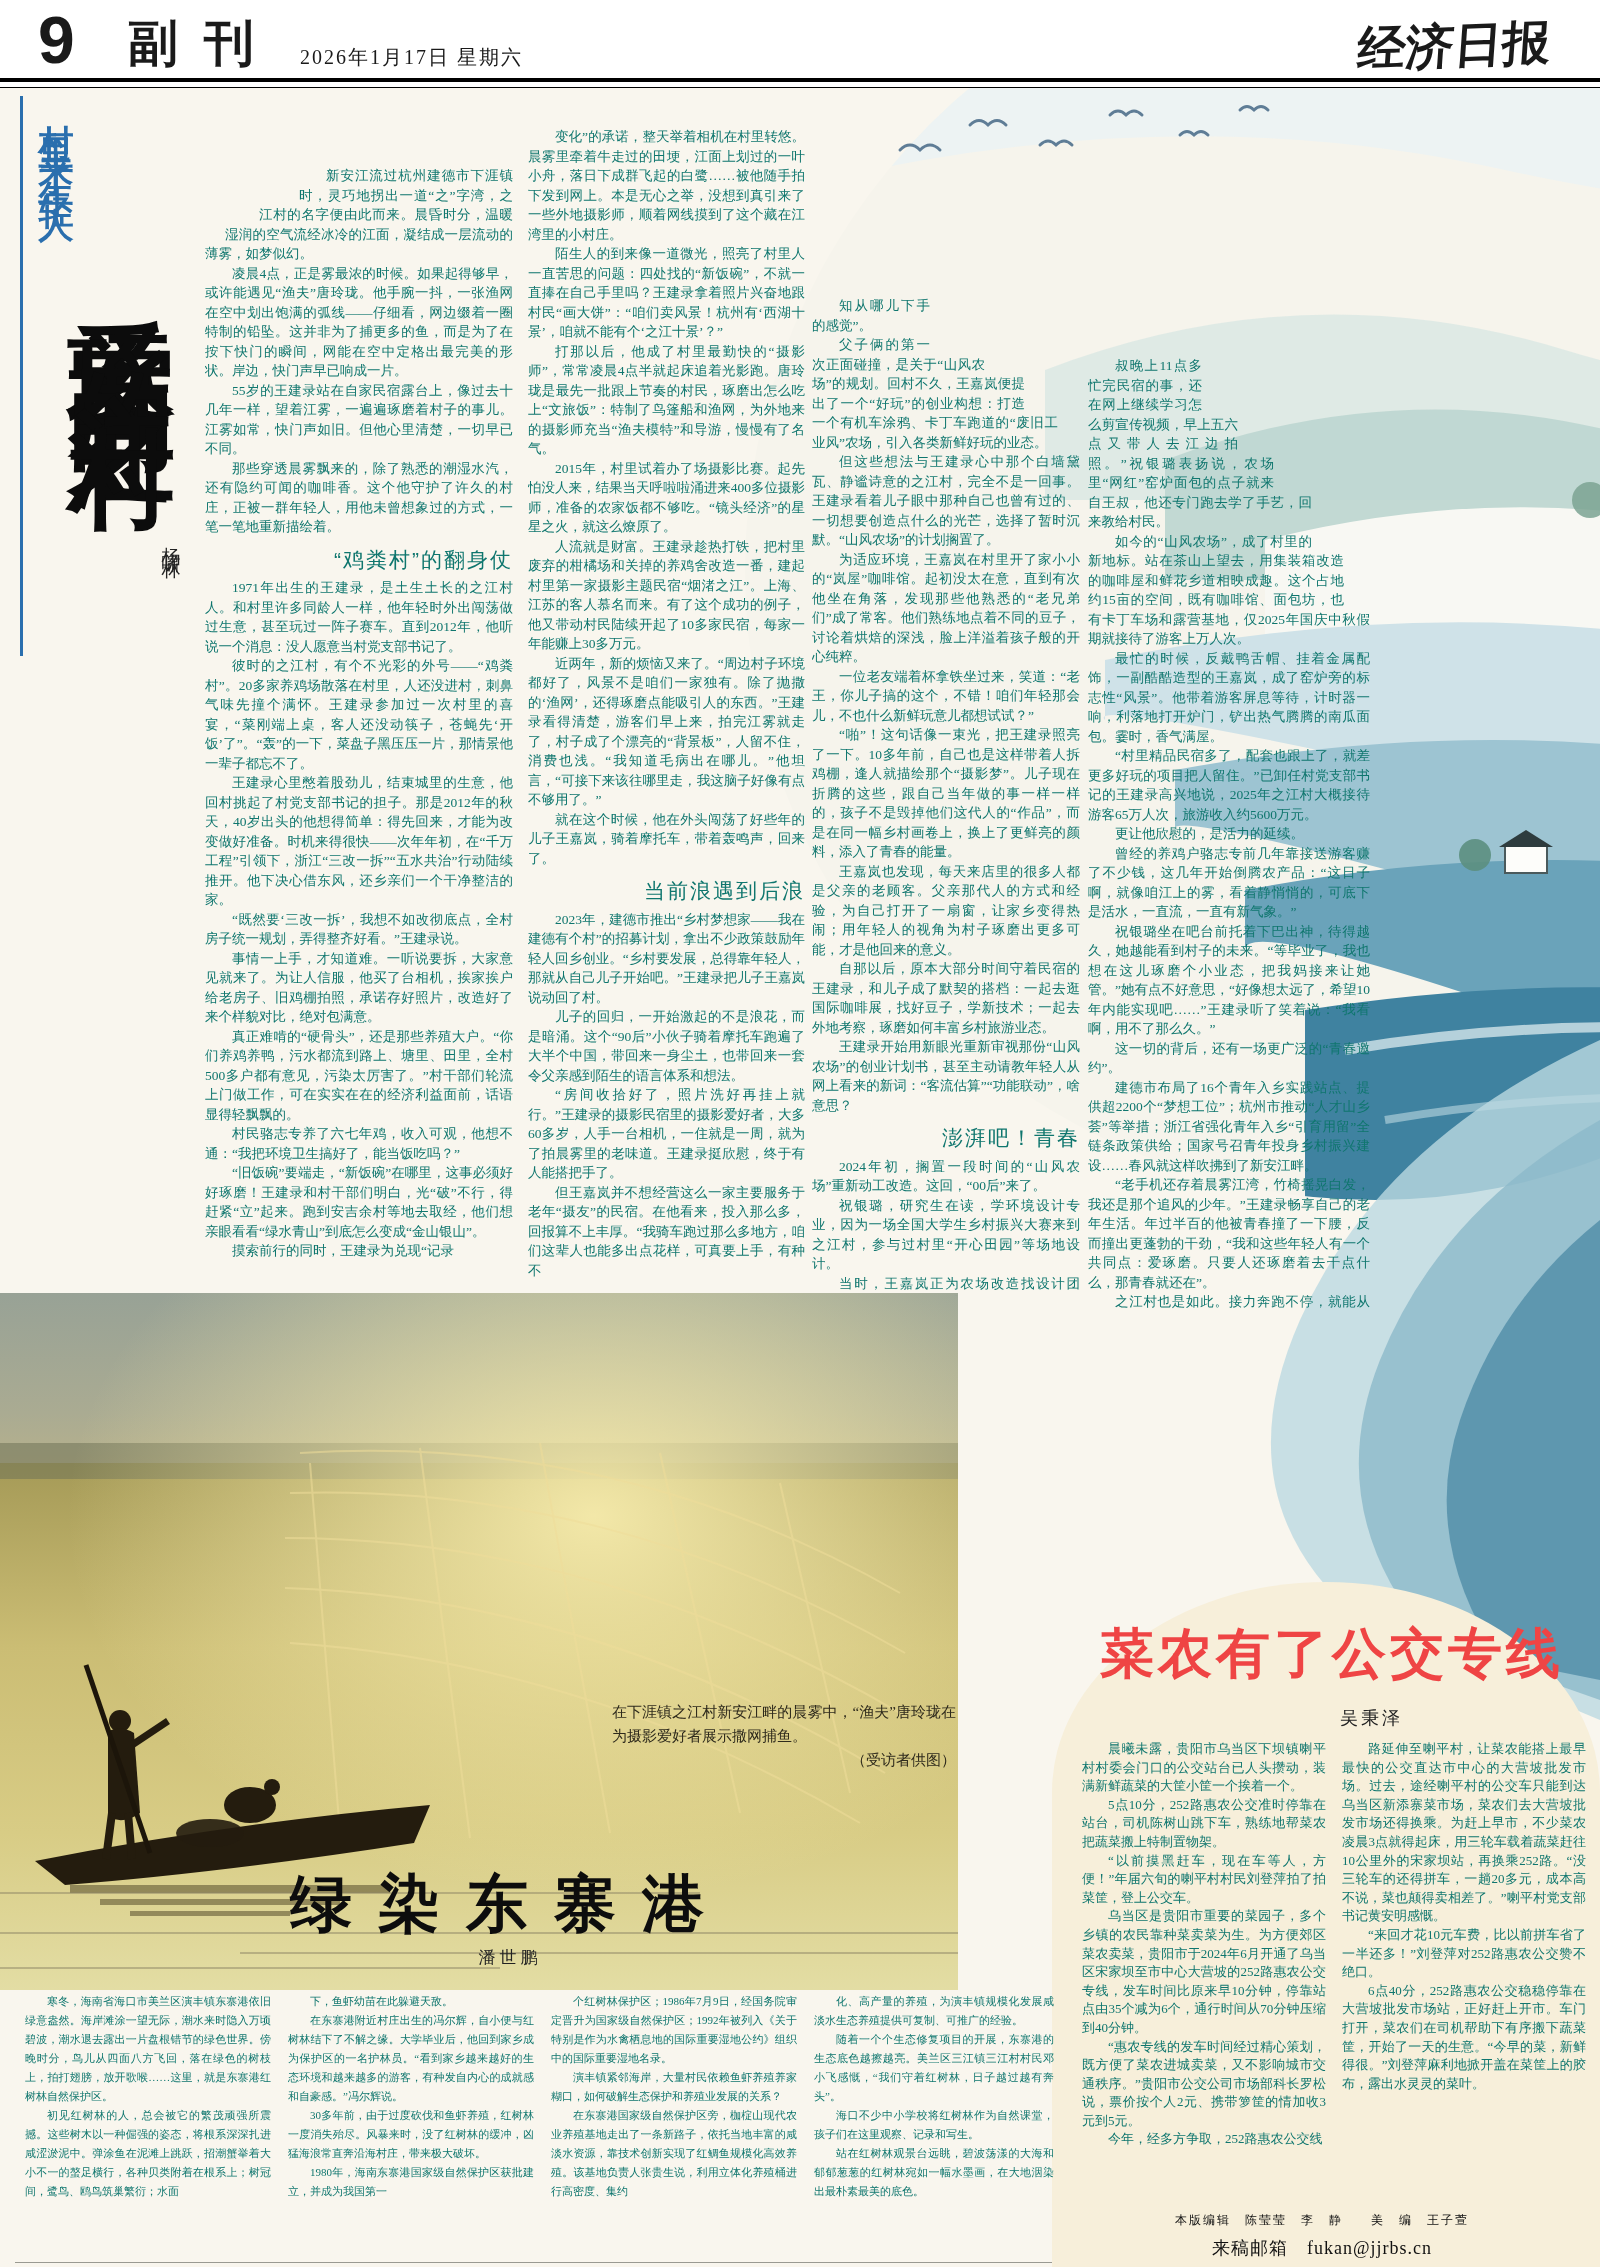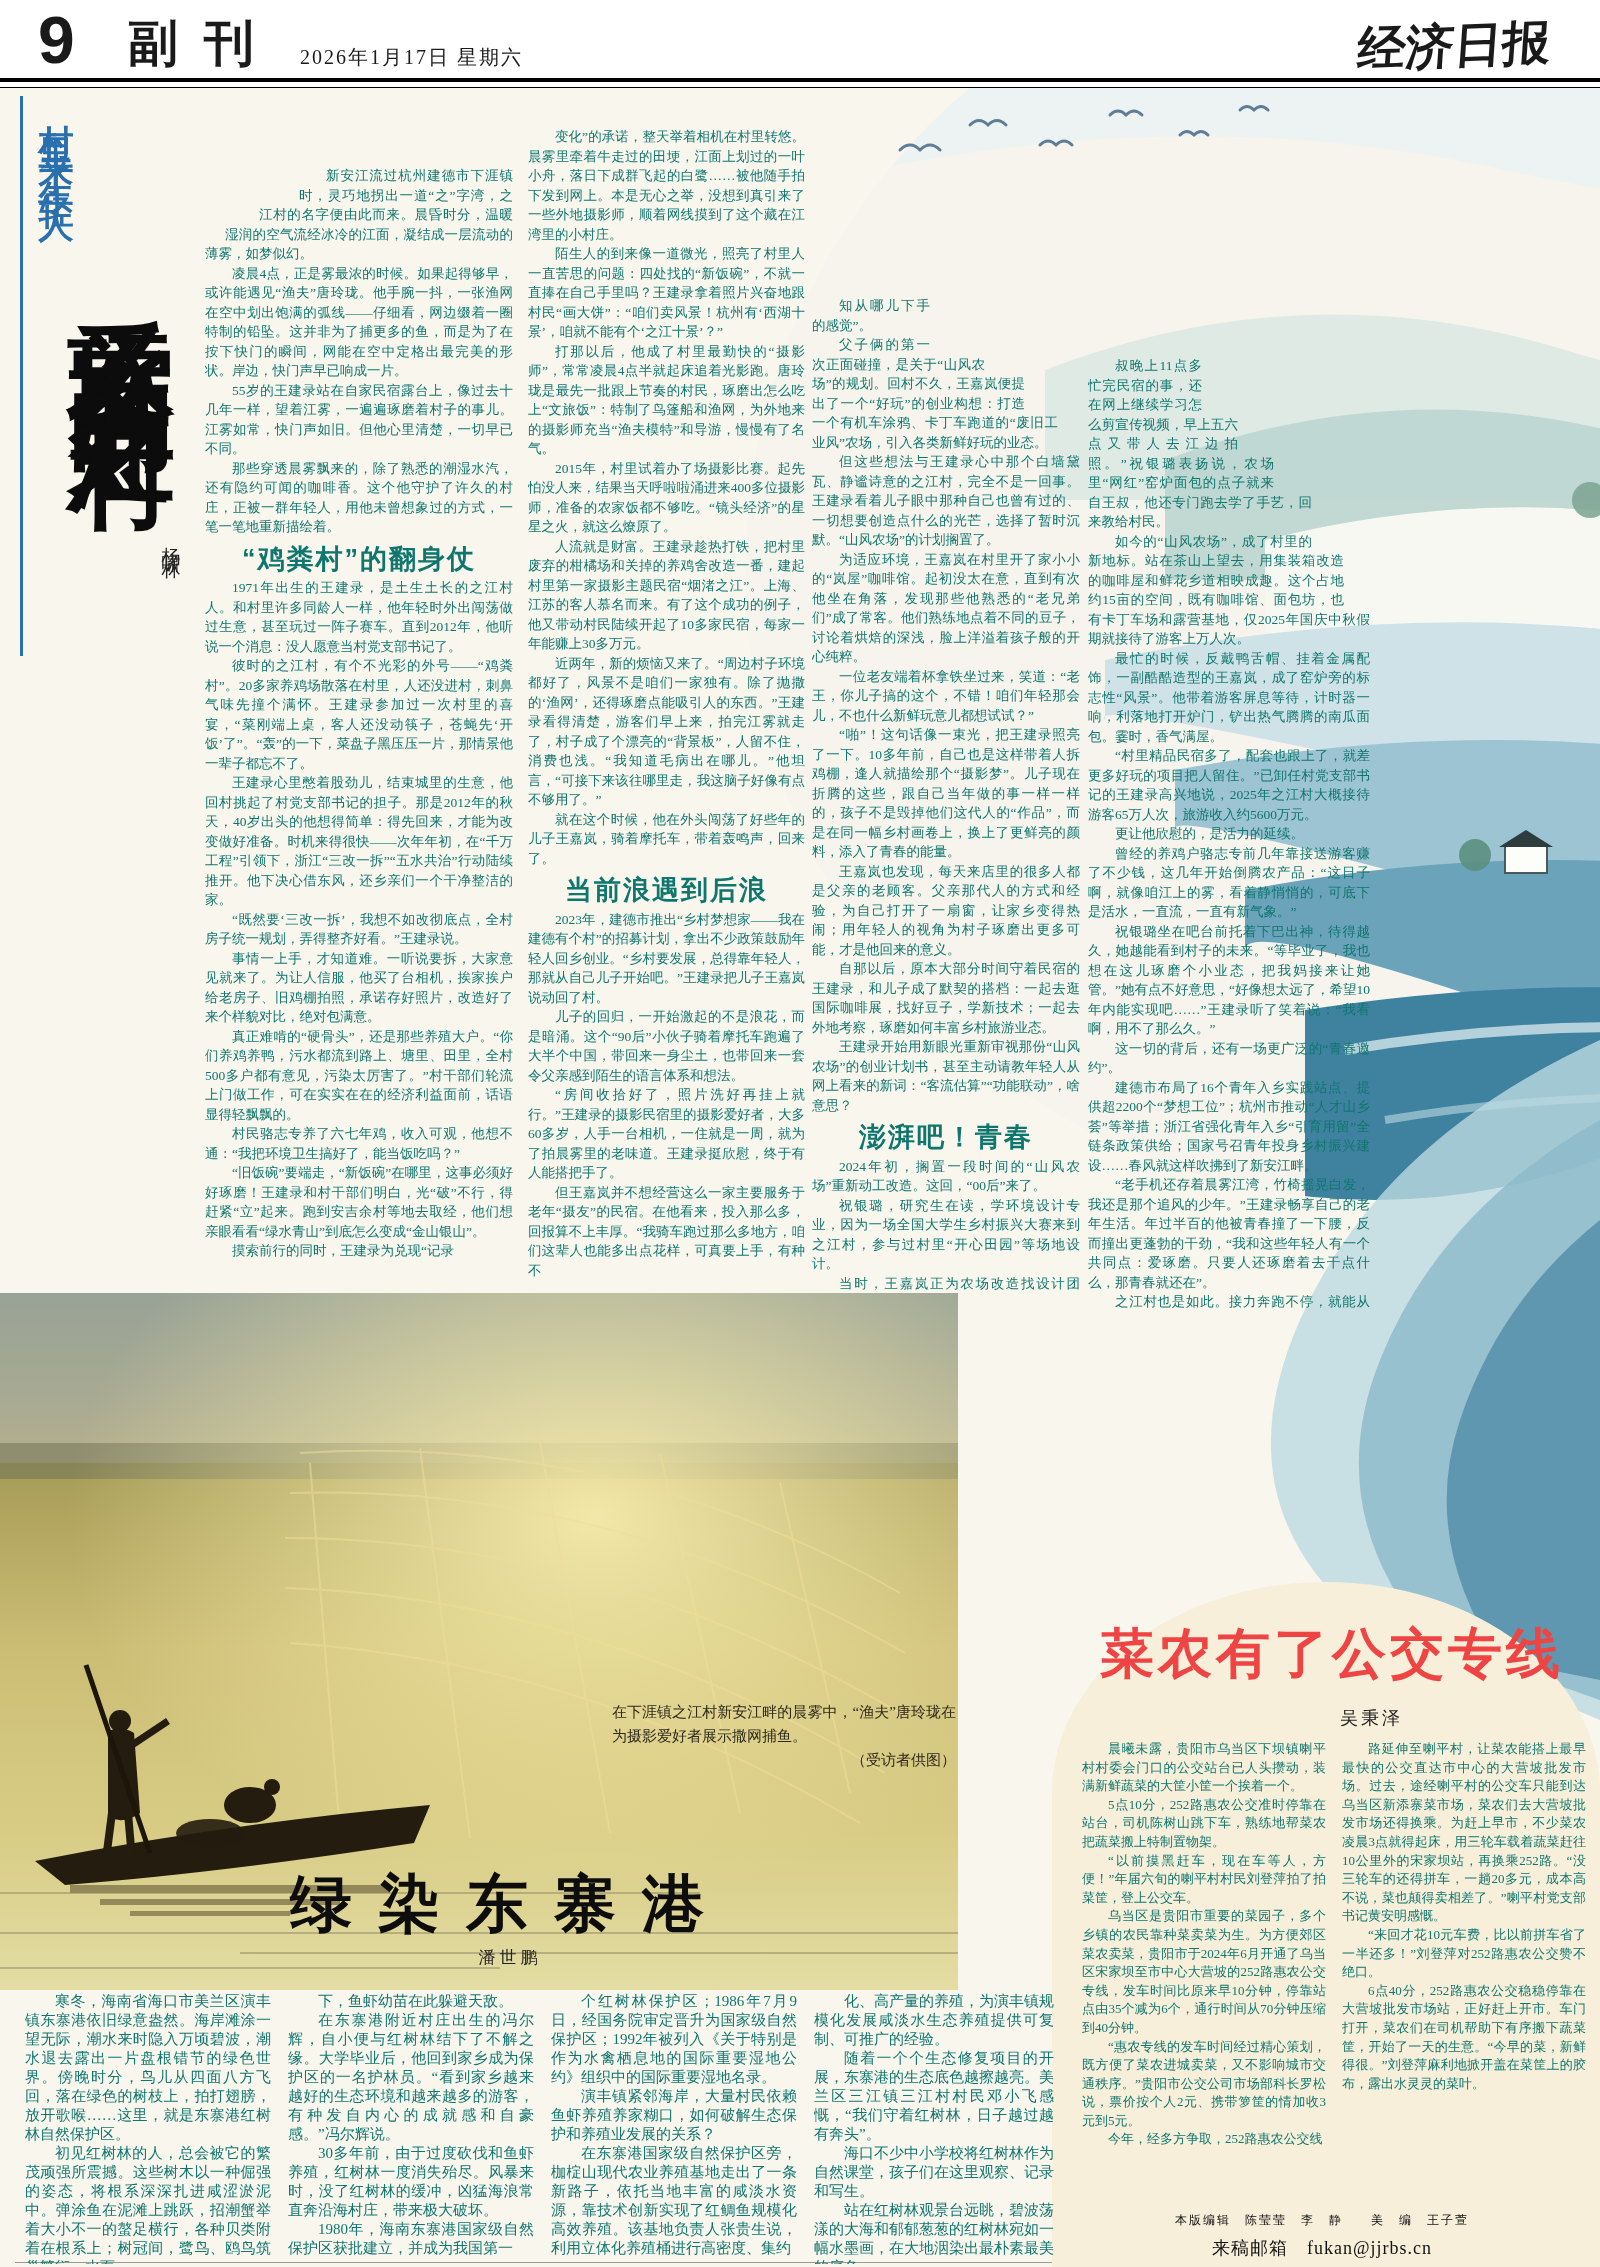--- a/index.html
+++ b/index.html
@@ -21,38 +21,38 @@
   
   .series{position:absolute;left:20px;top:96px;height:560px;writing-mode:vertical-rl;
           font-size:35px;font-weight:700;color:#2a6fae;letter-spacing:14px;
           border-left:3px solid #2a6fae;padding-left:8px;z-index:3;font-family:"Liberation Serif",serif;}
   .main-title{position:absolute;left:52px;top:232px;height:960px;writing-mode:vertical-rl;
           font-size:106px;font-weight:900;letter-spacing:18px;z-index:3;font-family:"Liberation Sans",sans-serif;color:#0c0c0c;}
   .main-author{position:absolute;left:158px;top:532px;writing-mode:vertical-rl;font-size:19px;letter-spacing:6px;z-index:3;color:#222;}
   
   .col{position:absolute;font-size:13.5px;line-height:19.5px;text-align:justify;z-index:3;overflow:hidden;color:#0f766e;}
   .col p.para{margin:0;text-indent:2em;}
-  .col .col-subhead{font-weight:700;text-align:center;font-size:27px;margin:13px 0 9px;
+  .col .col-subhead{font-weight:400;text-align:right;font-size:21px;margin:13px 0 9px;
                     font-family:"Liberation Sans",sans-serif;letter-spacing:2px;}
   .fl{float:left;clear:left;}
   .fr{float:right;clear:right;}
   #a1c1{left:205px;top:166px;width:308px;height:1126px;}
   #a1c2{left:528px;top:127px;width:277px;height:1166px;}
   #a1c3{left:812px;top:296px;width:268px;height:1000px;}
   #a1c4{left:1088px;top:356px;width:282px;height:956px;}
   
   .photo{position:absolute;left:0;top:1293px;width:958px;height:697px;z-index:1;overflow:hidden;}
   .caption{position:absolute;left:612px;top:1700px;width:344px;z-index:2;font-size:15px;line-height:24px;
            color:#2e2a1c;text-align:justify;}
   .caption .credit{text-align:right;}
   
   .a2-title{position:absolute;left:230px;top:1862px;width:560px;text-align:center;font-size:62px;font-weight:900;
             letter-spacing:26px;z-index:2;color:#0d0d0d;font-family:"Liberation Serif",serif;}
   .a2-author{position:absolute;left:230px;top:1946px;width:560px;text-align:center;font-size:17px;letter-spacing:4px;z-index:2;color:#222;}
-  .a2col{font-size:15px;line-height:19px;}
+  .a2col{font-size:11px;line-height:19px;}
   #a2c1{left:25px;top:1992px;width:246px;height:272px;}
   #a2c2{left:288px;top:1992px;width:246px;height:272px;}
   #a2c3{left:551px;top:1992px;width:246px;height:272px;}
   #a2c4{left:814px;top:1992px;width:240px;height:272px;}
   .bottom-rule{position:absolute;left:15px;top:2262px;width:1040px;border-top:1px solid #9a9a92;z-index:2;}
   
   .panel{position:absolute;left:1052px;top:1582px;width:548px;height:685px;background:#f7efda;
          border-radius:300px 300px 0 0 / 230px 230px 0 0;z-index:2;}
   .a3-title{position:absolute;left:1072px;top:1618px;width:520px;text-align:center;font-size:54px;font-weight:900;
             letter-spacing:4px;z-index:3;font-family:"Liberation Sans",sans-serif;color:#ef4444;}

